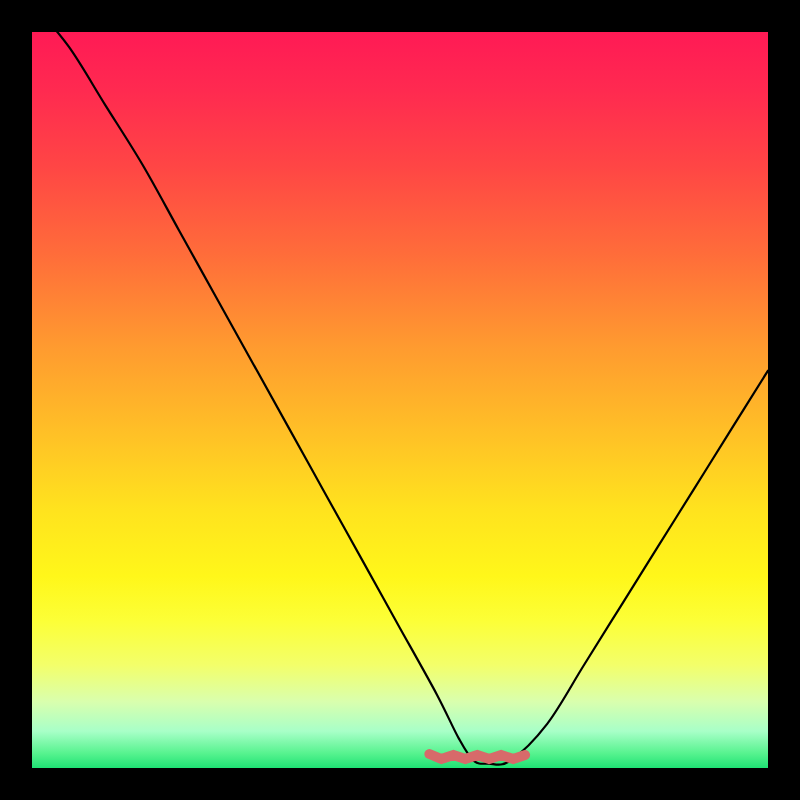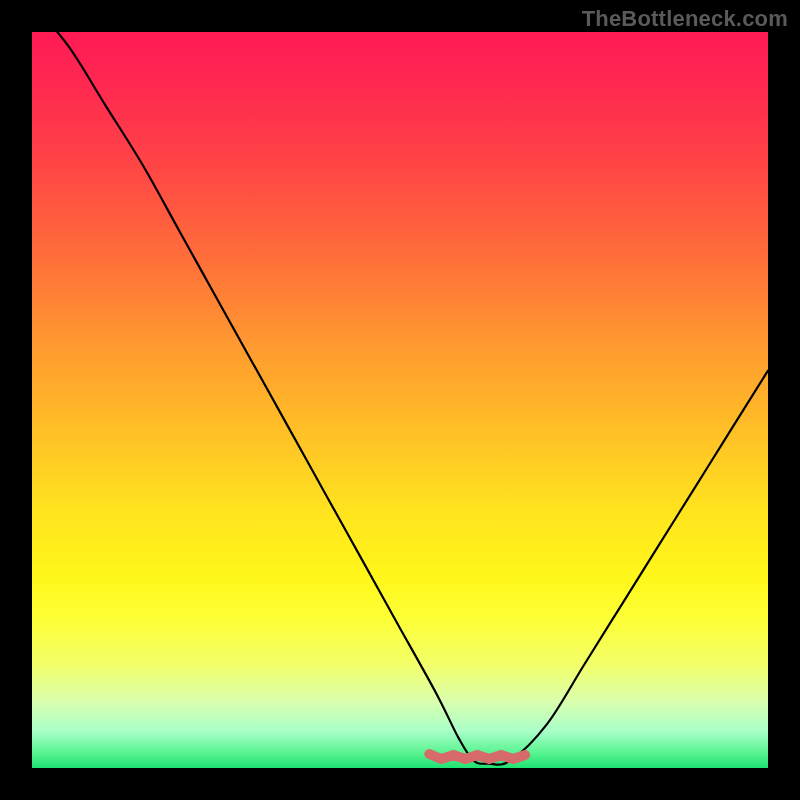--- a/index.html
+++ b/index.html
@@ -42,21 +42,20 @@
   }
   svg.curve {
     position: absolute;
     inset: 0;
     width: 100%; height: 100%;
   }
 </style>
 </head>
 <body>
 <div class="frame">
-  <div class="watermark">TheBottleneck.com</div>
 
   <div class="plot">
     <div class="gradient"></div>
 
     <svg class="curve" viewBox="0 0 736 736" preserveAspectRatio="none">
       <path id="curve-path" fill="none" stroke="#000000" stroke-width="2.2" stroke-linecap="round" d="M 0.0 -29.4 C 6.1 -22.1, 24.5 -2.5, 36.8 14.7 C 49.1 31.9, 61.3 54.0, 73.6 73.6 C 85.9 93.2, 98.1 111.6, 110.4 132.5 C 122.7 153.3, 134.9 176.6, 147.2 198.7 C 159.5 220.8, 171.7 242.9, 184.0 265.0 C 196.3 287.0, 208.5 309.1, 220.8 331.2 C 233.1 353.3, 245.3 375.4, 257.6 397.4 C 269.9 419.5, 282.1 441.6, 294.4 463.7 C 306.7 485.8, 318.9 507.8, 331.2 529.9 C 343.5 552.0, 355.7 574.1, 368.0 596.2 C 380.3 618.2, 395.0 644.0, 404.8 662.4 C 414.6 680.8, 420.7 695.5, 426.9 706.6 C 433.0 717.6, 436.7 724.5, 441.6 728.6 C 446.5 732.8, 450.2 731.6, 456.3 731.6 C 462.5 731.6, 468.6 735.3, 478.4 728.6 C 488.2 722.0, 502.9 707.8, 515.2 691.8 C 527.5 675.9, 539.7 652.6, 552.0 633.0 C 564.3 613.3, 576.5 593.7, 588.8 574.1 C 601.1 554.5, 613.3 534.8, 625.6 515.2 C 637.9 495.6, 650.1 475.9, 662.4 456.3 C 674.7 436.7, 686.9 417.1, 699.2 397.4 C 711.5 377.8, 729.9 348.4, 736.0 338.6"></path>
       <path id="hatch-path" fill="none" stroke="#d76a6a" stroke-width="10" stroke-linecap="round" d="M 397.4 722.0 L 409.4 727.0 L 421.4 723.0 L 433.3 727.0 L 445.3 723.0 L 457.2 727.0 L 469.2 723.0 L 481.2 727.0 L 493.1 723.0"></path>
     </svg>
   </div>
 </div>

